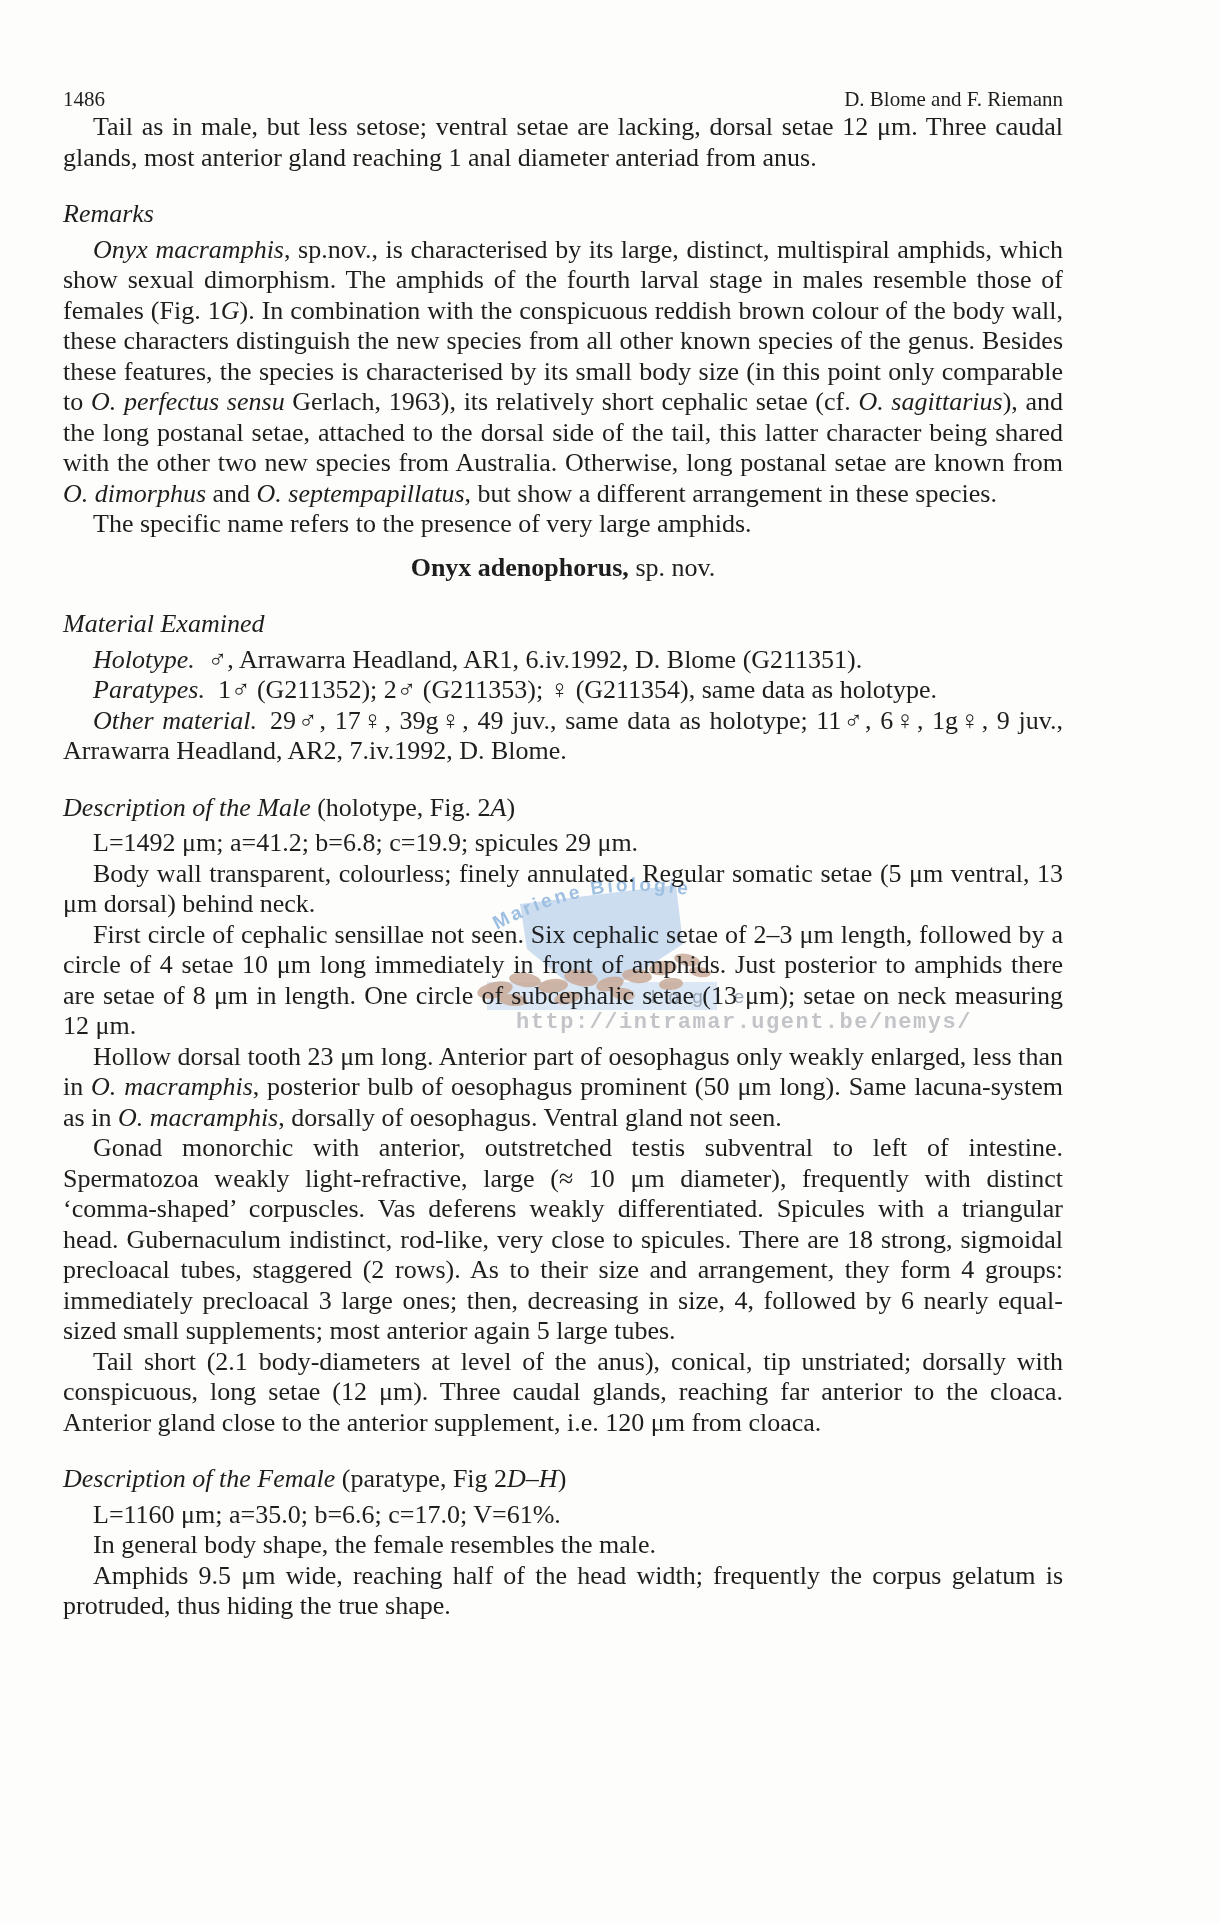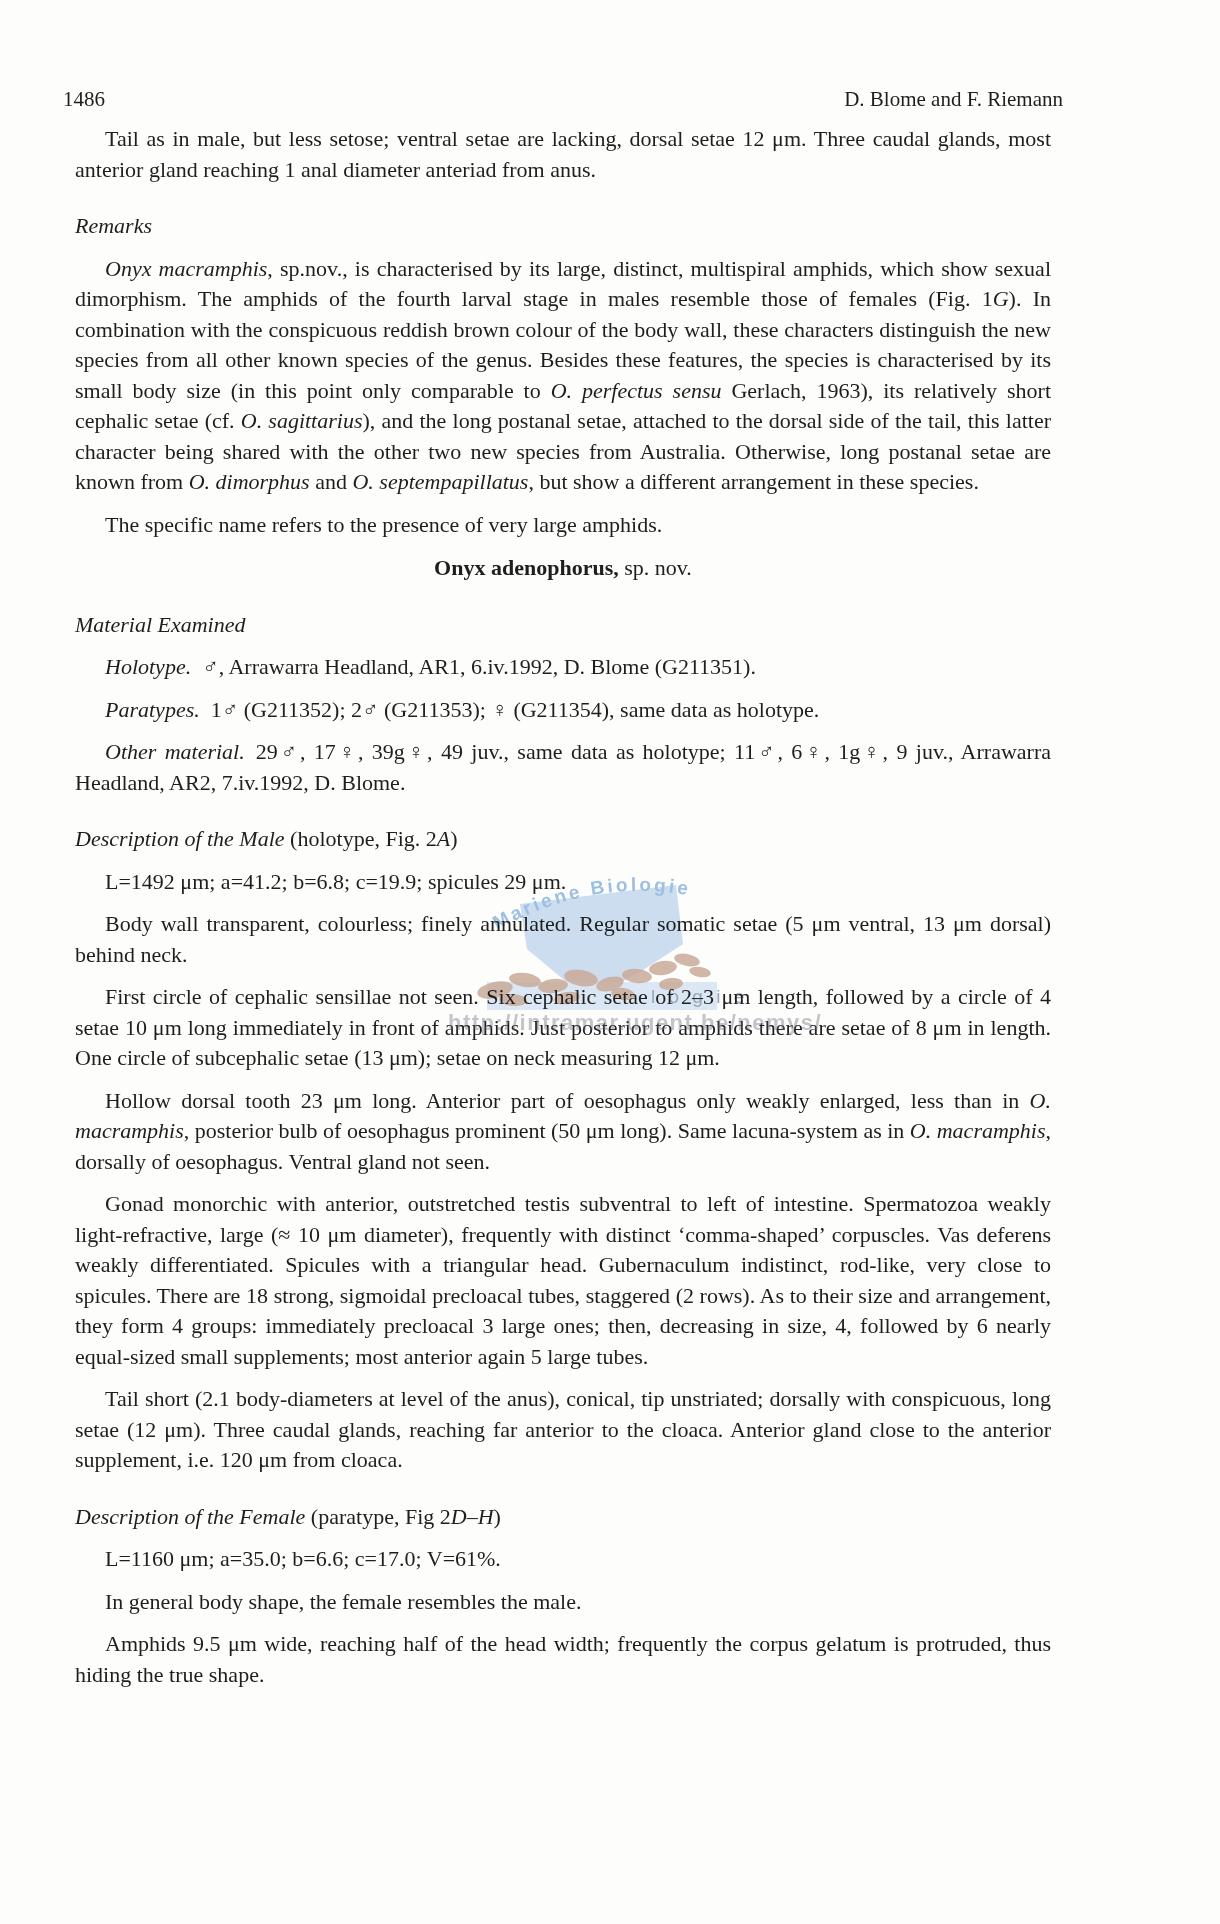--- a/index.html
+++ b/index.html
@@ -23,22 +23,22 @@
     justify-content: space-between;
     font-size: 21px;
     line-height: 26px;
   }
   main {
     position: relative;
     z-index: 1;
     display: block;
   }
   .blk {
-    margin: 12px;
-    font-size: 22px;
+    margin: 0;
+    font-size: 26px;
     line-height: 30.5px;
   }
   .blk-para {
     text-align: justify;
     text-indent: 30px;
   }
   .blk-heading {
     margin-top: 26px;
     margin-bottom: 5px;
   }
@@ -53,31 +53,32 @@
     position: absolute;
     left: 455px;
     top: 872px;
     width: 345px;
     height: 200px;
     z-index: 0;
     pointer-events: none;
   }
   .wm-url {
     position: absolute;
-    left: 448px;
+    left: 424px;
     top: 1010px;
     z-index: 2;
     width: 640px;
-    font-family: Liberation Sans, sans-serif;
+    font-family: Liberation Mono, monospace;
     font-size: 22px;
     font-weight: bold;
     letter-spacing: 1.5px;
     color: rgba(105, 110, 120, 0.40);
     white-space: nowrap;
     pointer-events: none;
+    text-align: center;
   }
 </style>
 </head>
 <body>
 
 <div class="page">
 
   <div class="wm">
     <svg width="345" height="200" viewBox="0 0 345 200" xmlns="http://www.w3.org/2000/svg">
       <defs>

